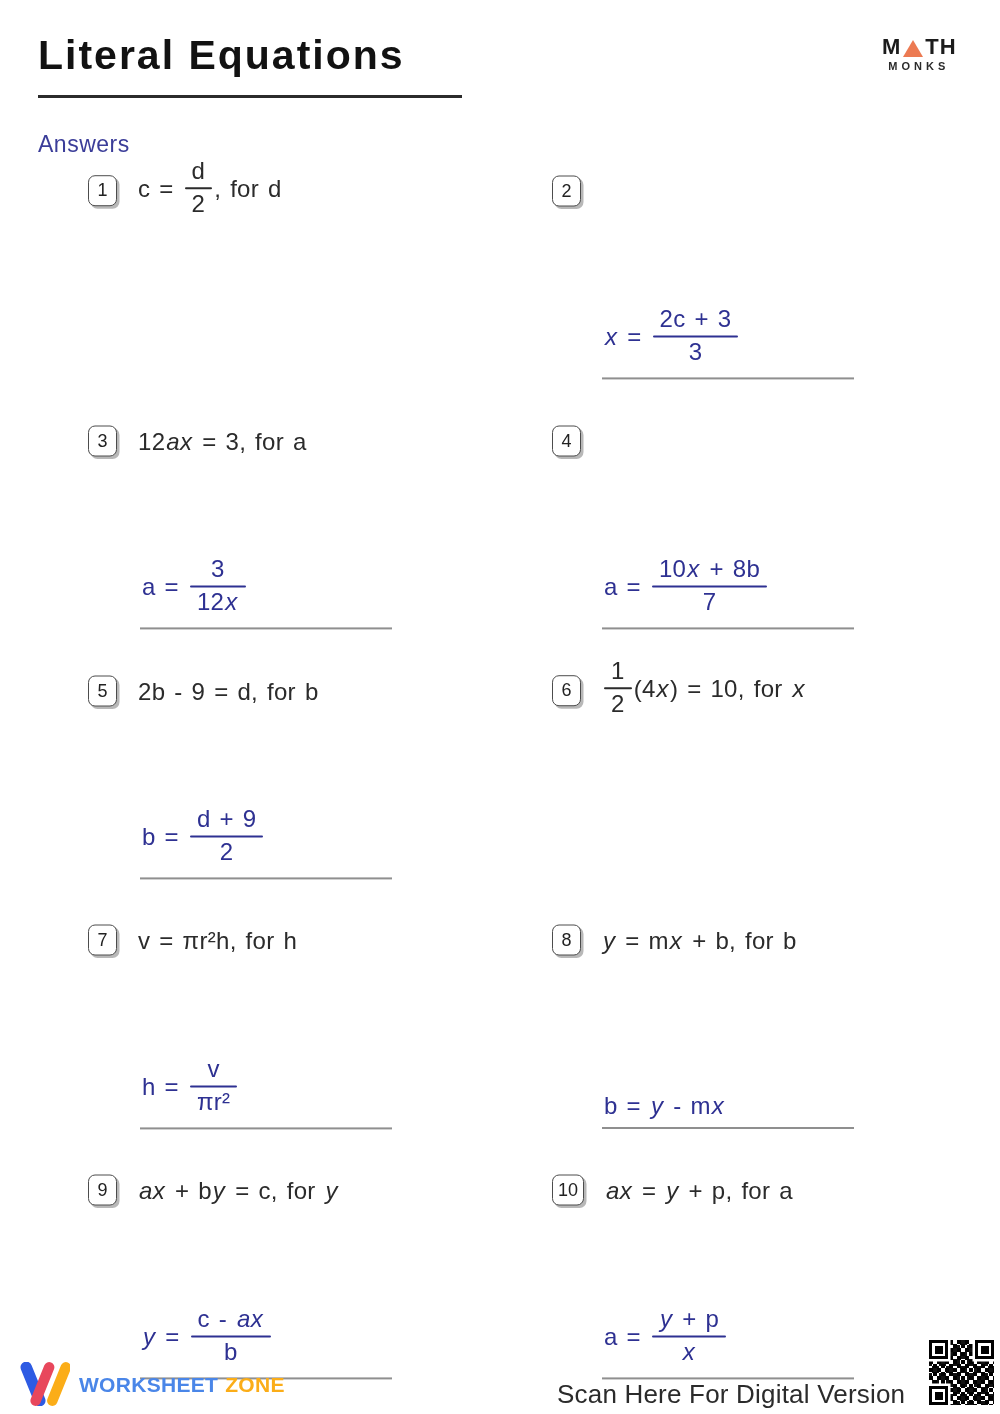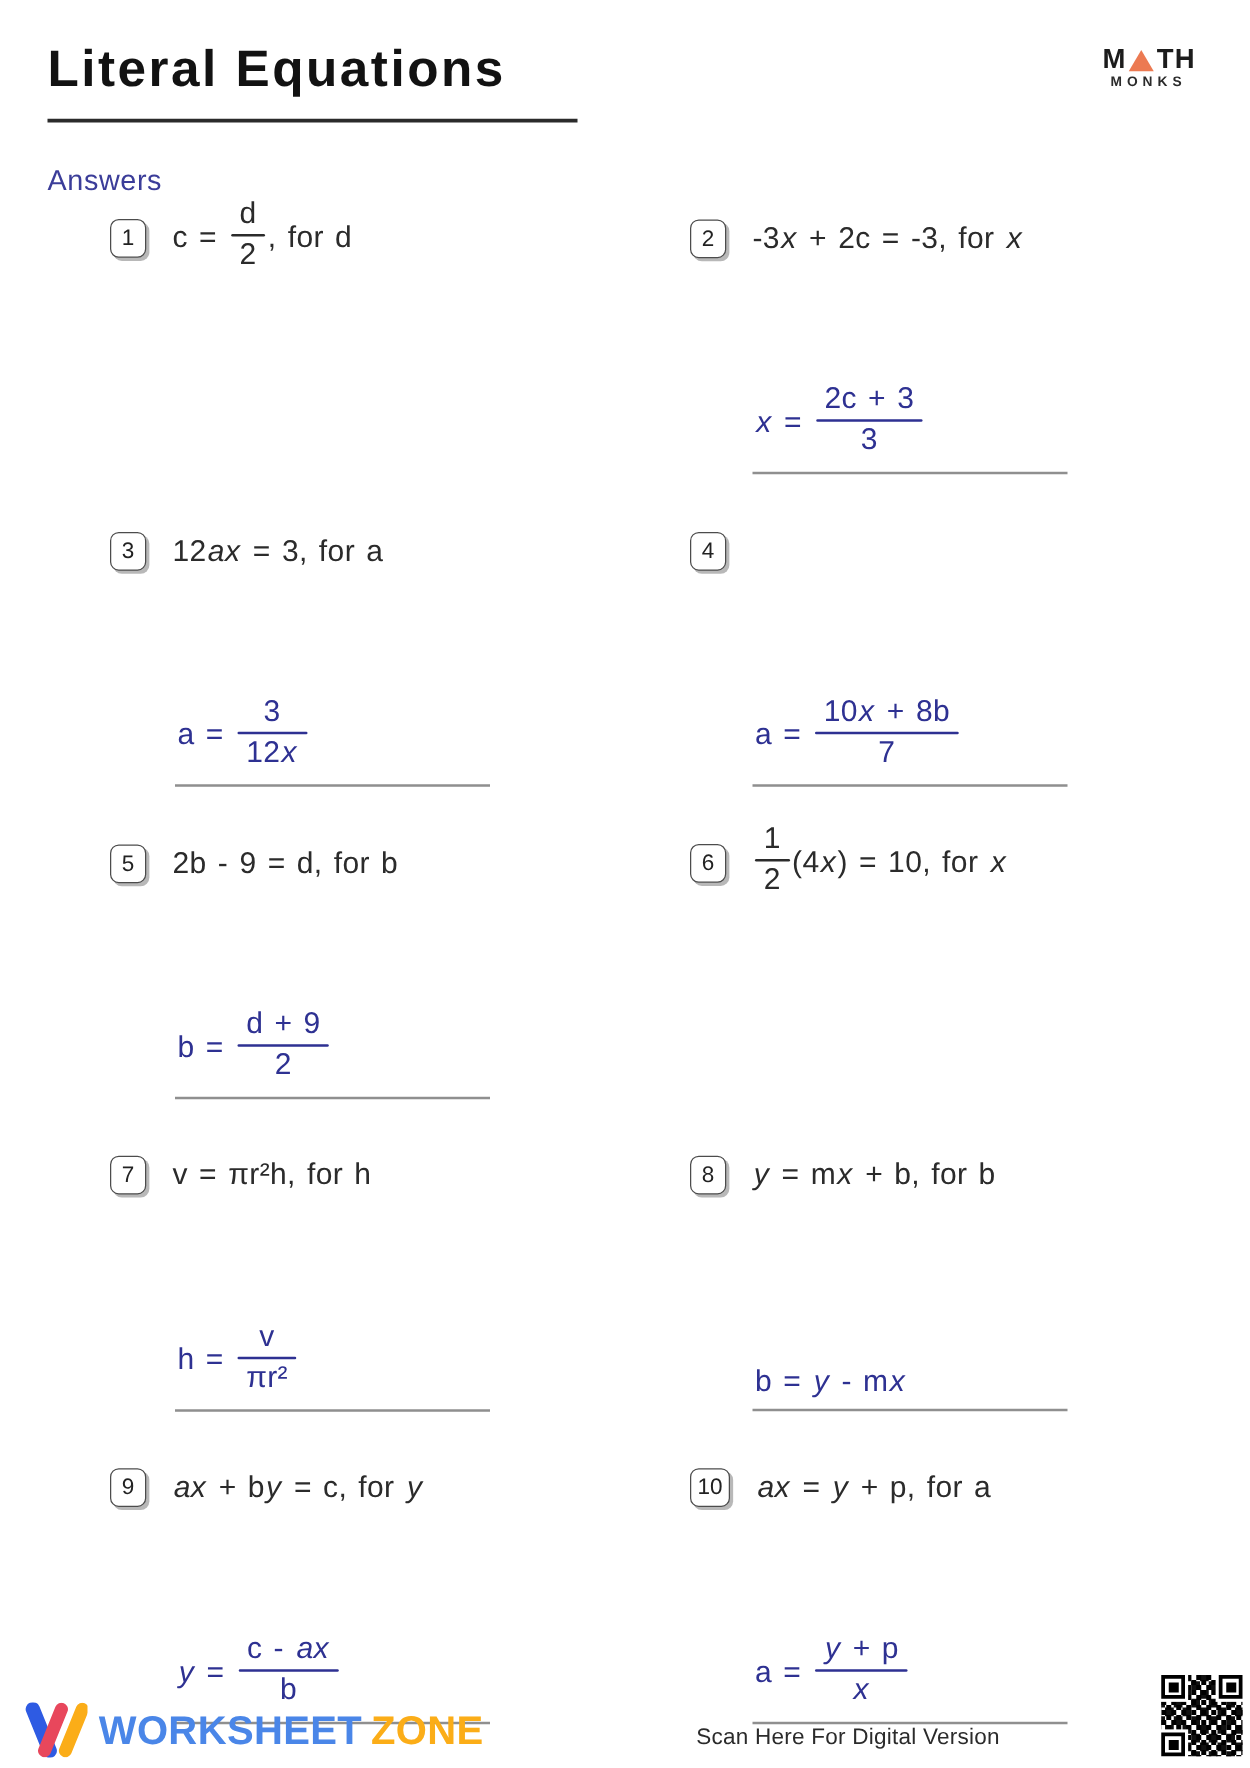--- a/index.html
+++ b/index.html
@@ -43,24 +43,24 @@
             color:var(--answer-blue,#2E3192); white-space:nowrap; }
 
   
   .pl { left:88px; }  .pr { left:552px; }
   .row1 { top:191px; } .row2 { top:441px; } .row3 { top:691px; } .row4 { top:940px; } .row5 { top:1190px; }
   .al { left:140px; } .ar { left:602px; }
   .arow1 { top:379px; } .arow2 { top:629px; } .arow3 { top:879px; } .arow4 { top:1129px; } .arow5 { top:1379px; }
 
   
   .wz { position:absolute; left:20px; top:1362px; display:flex; align-items:center; gap:9px; }
-  .wz-text { font-size:32px; font-weight:800; letter-spacing:.3px; line-height:1; }
+  .wz-text { font-size:21px; font-weight:800; letter-spacing:.3px; line-height:1; }
   .wz-word1 { color:var(--wz-blue,#4A86E8); }
   .wz-word2 { color:var(--wz-orange,#FBAD18); margin-left:7px; }
-  .scan { position:absolute; left:557px; top:1379px; font-size:18px; color:#2b2b2b; letter-spacing:.2px;text-align:right; }
+  .scan { position:absolute; left:557px; top:1379px; font-size:26px; color:#2b2b2b; letter-spacing:.2px;text-align:right; }
 
   .qr { position:absolute; left:927px; top:1338px; width:69px; height:69px; background:#fff; }
   .qr-bg { position:absolute; inset:2px;
            background-image:
              conic-gradient(#000 25%, transparent 0 50%, #000 0 75%, transparent 0),
              conic-gradient(#111 25%, transparent 0 50%, #111 0 75%, transparent 0);
            background-size:8px 8px, 14px 14px; background-position:0 0, 3px 5px; }
   .qr-f { position:absolute; width:19px; height:19px; border:3.5px solid #000; background:#fff;
           box-sizing:border-box; box-shadow:0 0 0 2.5px #fff; }
   .qr-f::after { content:""; position:absolute; inset:2.5px; background:#000; }
@@ -87,21 +87,20 @@
   <div class="prob pl row1">
     <span class="numbox">1</span>
     <span class="eq"><span>c = </span><span class="frac">
           <span class="fnum"><span>d</span></span>
           <span class="fbar"></span>
           <span class="fden"><span>2</span></span>
         </span><span>, for d</span></span>
   </div>
   <div class="prob pr row1">
     <span class="numbox">2</span>
-    <span class="eq"><span>-3</span><span class="var">x</span><span> + 2c = -3, for </span><span class="var">x</span></span>
   </div>
   <div class="prob pl row2">
     <span class="numbox">3</span>
     <span class="eq"><span>12</span><span class="var">ax</span><span> = 3, for a</span></span>
   </div>
   <div class="prob pr row2">
     <span class="numbox">4</span>
   </div>
   <div class="prob pl row3">
     <span class="numbox">5</span>

